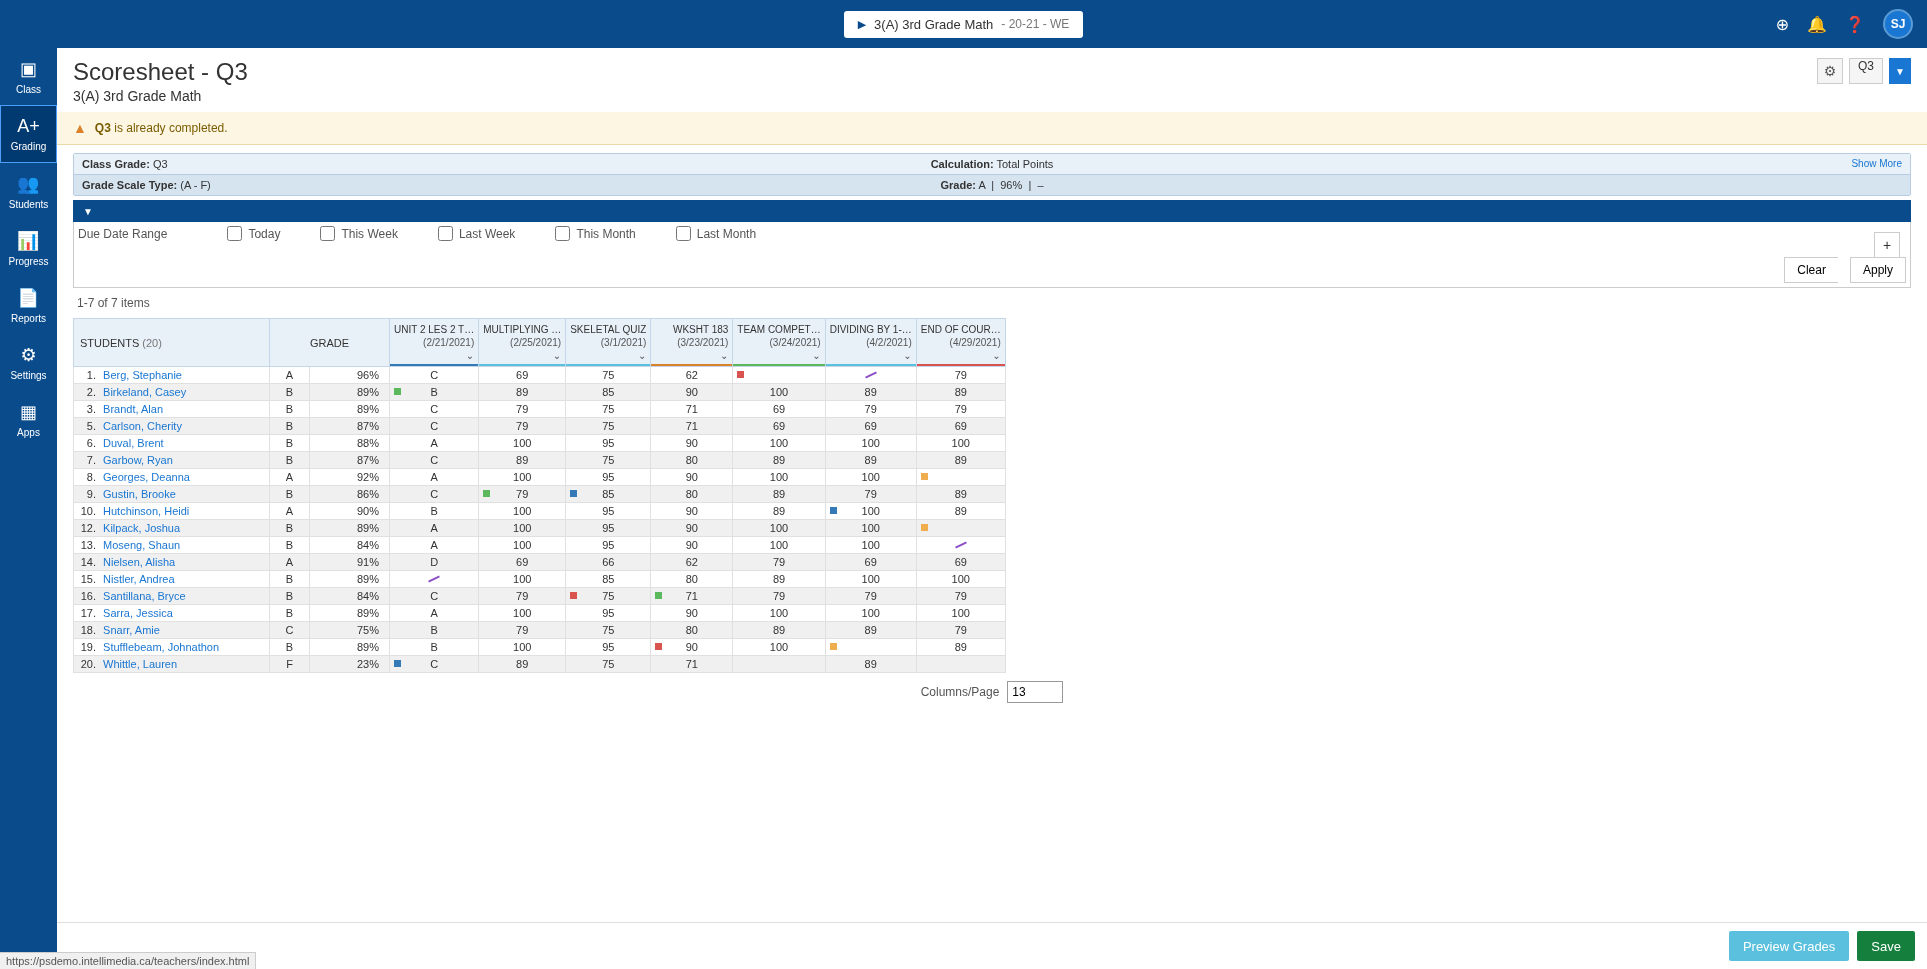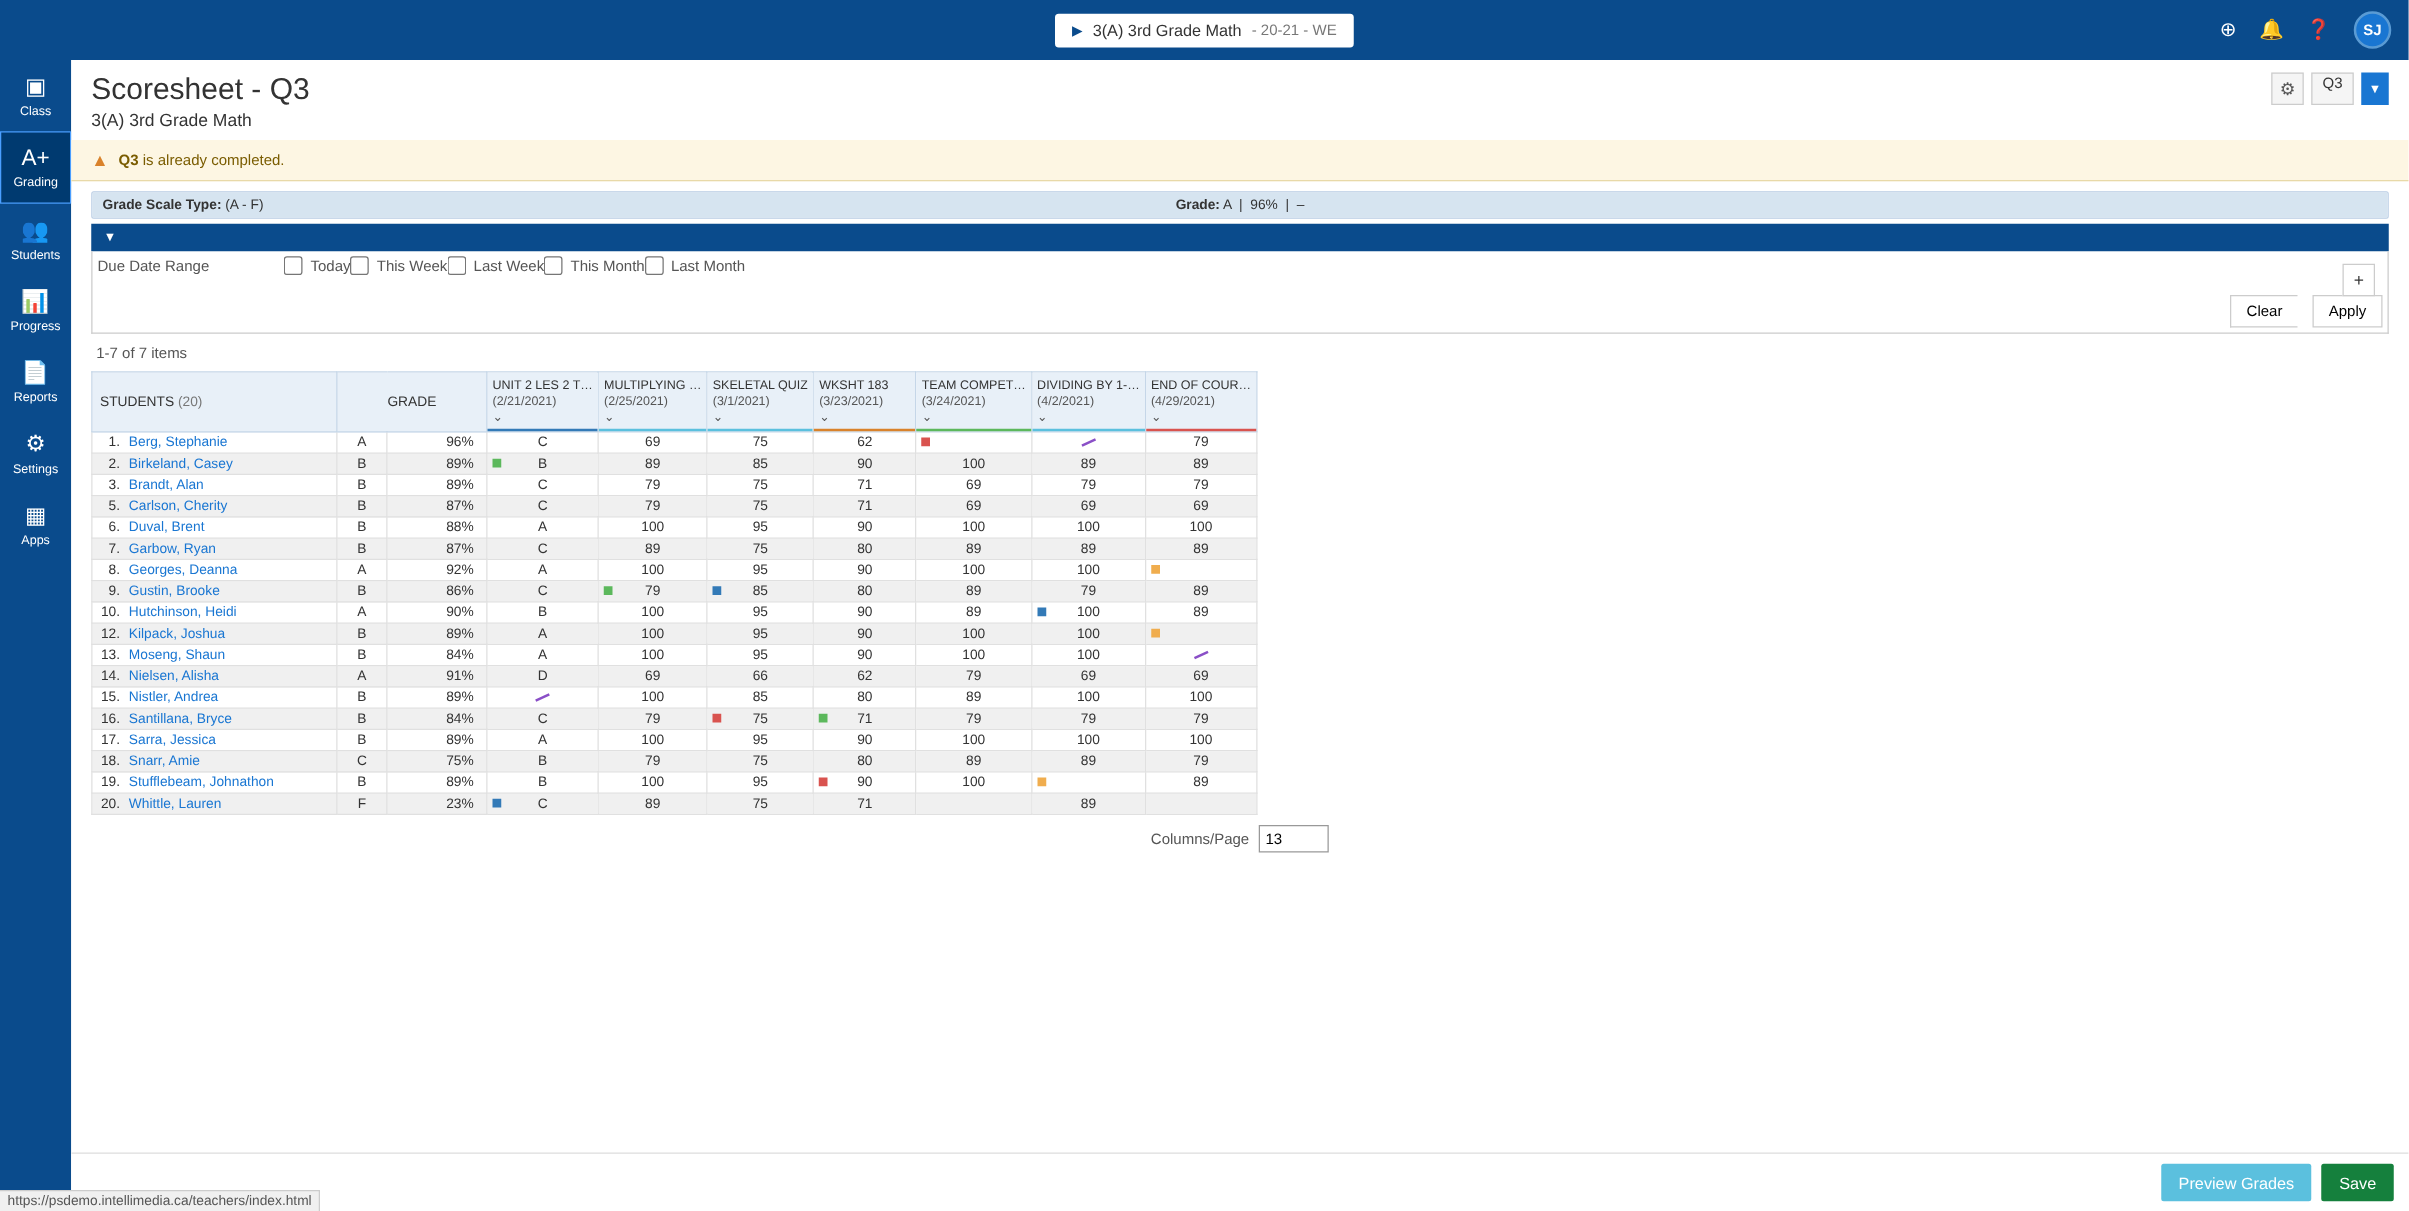--- a/index.html
+++ b/index.html
@@ -34,33 +34,33 @@
 .class-info-row.r2{background:#d6e4f0}
 .class-info-row:last-child{border-bottom:none}
 .ci-left{flex:0 0 auto}
 .ci-center{position:absolute;left:50%;transform:translateX(-50%)}
 .ci-right{margin-left:auto;color:#1976d2;cursor:pointer;font-size:10px}
 .expand-bar{background:#0a4b8c;height:22px;display:flex;align-items:center;padding:0 10px;cursor:pointer}
 .expand-bar .tri{color:#fff;font-size:10px}
 .filter-box{border:1px solid #ccc;border-top:none;padding:4px;position:relative}
 .filter-row{display:flex;align-items:center;gap:60px}
 .filter-label{font-size:12px;color:#555}
-.chk-group{display:flex;}
+.chk-group{display:flex;gap:40px}
 .chk{display:flex;align-items:center;gap:6px;font-size:12px;color:#555}
 .chk input{width:15px;height:15px}
 .plus-btn{position:absolute;right:10px;top:10px;width:26px;height:26px;border:1px solid #ccc;background:#fff;display:flex;align-items:center;justify-content:center;cursor:pointer;font-size:14px}
 .filter-actions{display:flex;justify-content:flex-end;gap:12px;margin-top:16px}
 .filter-actions button{height:26px;padding:0 12px;border:1px solid #ccc;background:#fff;font-size:12px;cursor:pointer}
 .filter-actions button:first-child{border-right:none}
 .pager-info{padding:8px 4px;font-size:12px;color:#555}
 .grid{border-collapse:collapse;font-size:11px}
 .grid th{background:#e8f0f8;border:1px solid #c5d6e8;padding:4px;font-weight:normal;color:#333;height:46px;vertical-align:middle}
 .grid th.stud{width:196px;text-align:left;padding-left:6px}
 .grid th.grade{width:120px;text-align:center}
-.grid th.assign{width:82px;text-align:left;font-size:10px;line-height:1.3;position:relative}
+.grid th.assign{width:82px;text-align:right;font-size:10px;line-height:1.3;position:relative}
 .grid th.assign .an{display:block;white-space:nowrap;overflow:hidden;text-overflow:ellipsis}
 .grid th.assign .ad{display:block;color:#555}
 .grid th.assign .av{font-size:10px;color:#555}
 .assign-under{position:absolute;bottom:0;left:0;right:0;height:2px}
 .grid td{border:1px solid #e0e0e0;padding:2px 4px;height:15px}
 .grid tr:nth-child(even) td{background:#f0f0f0}
 .grid td.name{width:196px}
 .grid td.name .idx{display:inline-block;width:18px;text-align:right;margin-right:4px}
 .grid td.name a{color:#1976d2;text-decoration:none}
 .grid td.g1{width:40px;text-align:center}
@@ -141,20 +141,25 @@
       </div>
     </div>
 
     <div class="warning-bar">
       <span class="warn-icon">▲</span>
       <span><b>Q3</b> <span>is already completed.</span></span>
     </div>
 
     <div class="content-wrap">
       <div class="class-info">
+        <div class="class-info-row">
+          <span class="ci-left"><b>Class Grade:</b> <span>Q3</span></span>
+          <span class="ci-center"><b>Calculation:</b> <span>Total Points</span></span>
+          <span class="ci-right">Show More</span>
+        </div>
         <div class="class-info-row r2">
           <span class="ci-left"><b>Grade Scale Type:</b> <span>(A - F)</span></span>
           <span class="ci-center"><b>Grade:</b> <span>A</span> &nbsp;|&nbsp; <span>96%</span> &nbsp;|&nbsp; <span>–</span></span>
         </div>
       </div>
 
       <div class="expand-bar">
           <span class="tri">▼</span>
         </div>
       <div class="filter-box">

